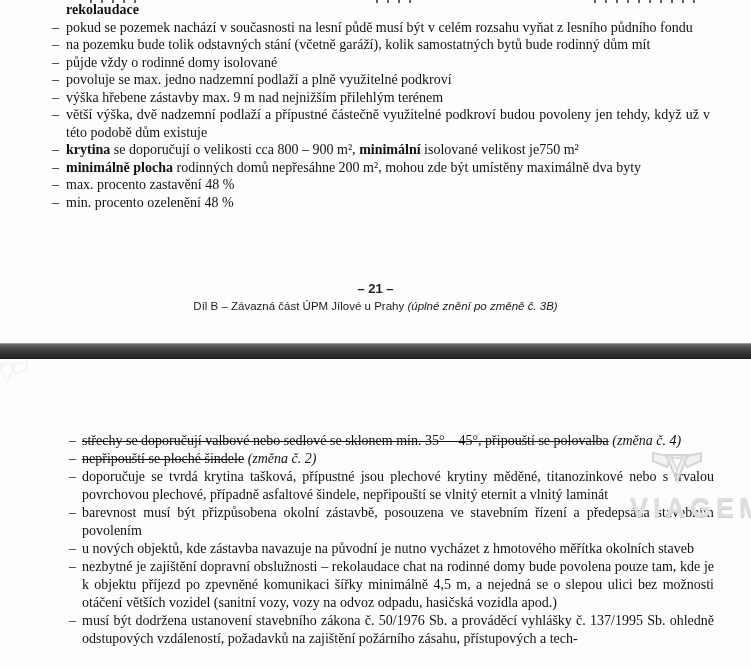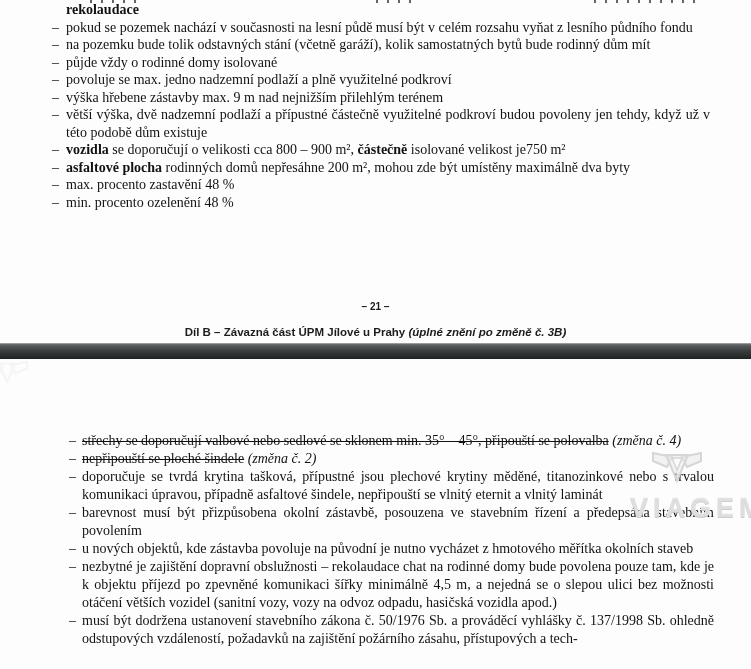--- a/index.html
+++ b/index.html
@@ -25,22 +25,22 @@
   .dash{flex:none;width:14px;}
   .p2-body .dash{width:13px;}
   .txt{flex:1;text-align:justify;}
   .b{font-weight:bold;}
   .i{font-style:italic;}
   .s{text-decoration:line-through;text-decoration-thickness:1px;}
 
   
   .footer{position:absolute;left:0;top:281px;width:751px;text-align:center;
           font-family:"Liberation Sans","DejaVu Sans",sans-serif;color:#1c1c1c;}
-  .pagenum{font-size:10px;font-weight:bold;line-height:15px;margin-top:18px;}
-  .footline{font-size:11.5px;line-height:14px;margin-top:11px;font-weight:bold;}
+  .pagenum{font-size:13px;font-weight:bold;line-height:15px;}
+  .footline{font-size:11.5px;line-height:14px;margin-top:3px;}
 
   
   .separator{position:absolute;left:0;top:343px;width:751px;height:15px;
              background:linear-gradient(#6d7173 0%,#54585a 14%,#3b3f40 45%,#2c2f30 75%,#202324 100%);
              border-top:1px solid #9a9d9e;}
 
   
   .watermark{position:absolute;left:630px;top:92px;width:121px;height:80px;pointer-events:none;}
   .wm-gem{position:absolute;left:22px;top:0;}
   .wm-text{position:absolute;left:0;top:42px;font-family:"Liberation Sans","DejaVu Sans",sans-serif;
@@ -83,25 +83,25 @@
           <div class="row">
             <span class="dash">–</span>
             <div class="txt"><span>výška hřebene zástavby max. 9 m nad nejnižším přilehlým terénem</span></div>
           </div>
           <div class="row">
             <span class="dash">–</span>
             <div class="txt"><span>větší výška, dvě nadzemní podlaží a přípustné částečně využitelné podkroví budou povoleny jen teh­dy, když už v této podobě dům existuje</span></div>
           </div>
           <div class="row">
             <span class="dash">–</span>
-            <div class="txt"><span class="b">vozidla</span><span> se doporučují o velikosti cca 800 – 900 m², </span><span class="b">částečně</span><span> isolované velikost je750 m²</span></div>
+            <div class="txt"><span class="b">krytina</span><span> se doporučují o velikosti cca 800 – 900 m², </span><span class="b">minimální</span><span> isolované velikost je750 m²</span></div>
           </div>
           <div class="row">
             <span class="dash">–</span>
-            <div class="txt"><span class="b">asfaltové plocha</span><span> rodinných domů nepřesáhne 200 m², mohou zde být umístěny maximálně dva byty</span></div>
+            <div class="txt"><span class="b">minimálně plocha</span><span> rodinných domů nepřesáhne 200 m², mohou zde být umístěny maximálně dva byty</span></div>
           </div>
           <div class="row">
             <span class="dash">–</span>
             <div class="txt"><span>max. procento zastavění 48 %</span></div>
           </div>
           <div class="row">
             <span class="dash">–</span>
             <div class="txt"><span>min. procento ozelenění 48 %</span></div>
           </div>
         </div>
@@ -130,37 +130,37 @@
           <div class="row">
             <span class="dash">–</span>
             <div class="txt"><span class="s">střechy se doporučují valbové nebo sedlové se sklonem min. 35° – 45°, připouští se polovalba</span><span> </span><span class="i">(změ­na č. 4)</span></div>
           </div>
           <div class="row">
             <span class="dash">–</span>
             <div class="txt"><span class="s">nepřipouští se ploché šindele</span><span> </span><span class="i">(změna č. 2)</span></div>
           </div>
           <div class="row">
             <span class="dash">–</span>
-            <div class="txt"><span>doporučuje se tvrdá krytina tašková, přípustné jsou plechové krytiny měděné, titanozinkové nebo s trvalou komunikaci úpravou, případně asfaltové šindele, nepřipouští se vlnitý eternit a vlnitý laminát</span></div>
+            <div class="txt"><span>doporučuje se tvrdá krytina tašková, přípustné jsou plechové krytiny měděné, titanozinkové nebo s trvalou povrchovou plechové, případně asfaltové šindele, nepřipouští se vlnitý eternit a vlnitý laminát</span></div>
           </div>
           <div class="row">
             <span class="dash">–</span>
             <div class="txt"><span>barevnost musí být přizpůsobena okolní zástavbě, posouzena ve stavebním řízení a předepsána sta­vebním povolením</span></div>
           </div>
           <div class="row">
             <span class="dash">–</span>
-            <div class="txt"><span>u nových objektů, kde zástavba povoluje na původní je nutno vycházet z hmotového měřítka okol­ních staveb</span></div>
+            <div class="txt"><span>u nových objektů, kde zástavba navazuje na původní je nutno vycházet z hmotového měřítka okol­ních staveb</span></div>
           </div>
           <div class="row">
             <span class="dash">–</span>
             <div class="txt"><span>nezbytné je zajištění dopravní obslužnosti – rekolaudace chat na rodinné domy bude povolena pouze tam, kde je k objektu příjezd po zpevněné komunikaci šířky minimálně 4,5 m, a nejedná se o slepou ulici bez možnosti otáčení větších vozidel (sanitní vozy, vozy na odvoz odpadu, hasičská vozidla apod.)</span></div>
           </div>
           <div class="row">
             <span class="dash">–</span>
-            <div class="txt"><span>musí být dodržena ustanovení stavebního zákona č. 50/1976 Sb. a prováděcí vyhlášky č. 137/1998 Sb. ohledně odstupových vzdáleností, požadavků na zajištění požárního zásahu, přístupových a tech-</span></div>
+            <div class="txt"><span>musí být dodržena ustanovení stavebního zákona č. 50/1976 Sb. a prováděcí vyhlášky č. 137/1995 Sb. ohledně odstupových vzdáleností, požadavků na zajištění požárního zásahu, přístupových a tech-</span></div>
           </div>
         </div>
     </div>
 
     <div class="watermark">
       <svg class="wm-gem" width="50" height="36" viewBox="0 0 100 72">
         <polygon points="2,4 40,12 30,32 2,20" fill="rgba(234,234,234,.55)" stroke="#d6d6d6" stroke-width="4"></polygon>
         <polygon points="98,4 60,12 70,32 98,20" fill="rgba(234,234,234,.55)" stroke="#d6d6d6" stroke-width="4"></polygon>
         <polygon points="28,8 72,8 50,60" fill="rgba(234,234,234,.55)" stroke="#d6d6d6" stroke-width="4"></polygon>
         <polygon points="40,14 60,14 50,38" fill="#fbfbfb" stroke="#d6d6d6" stroke-width="3"></polygon>

